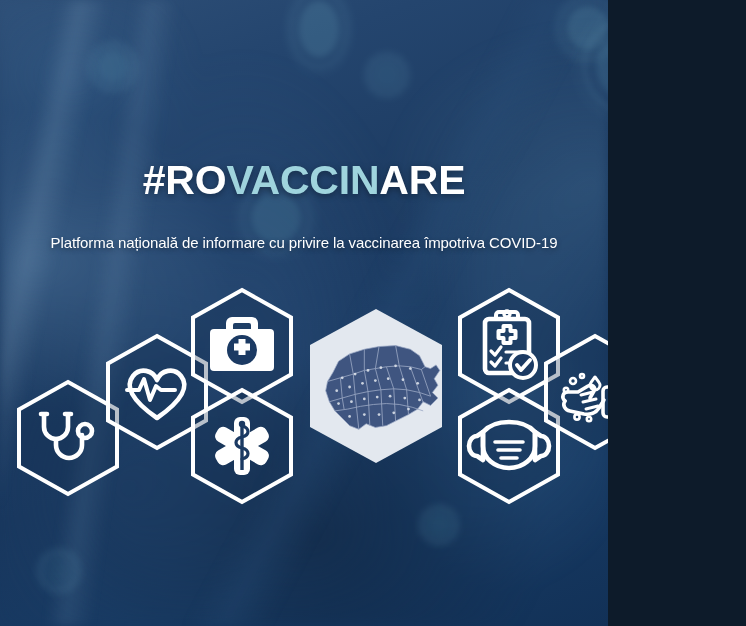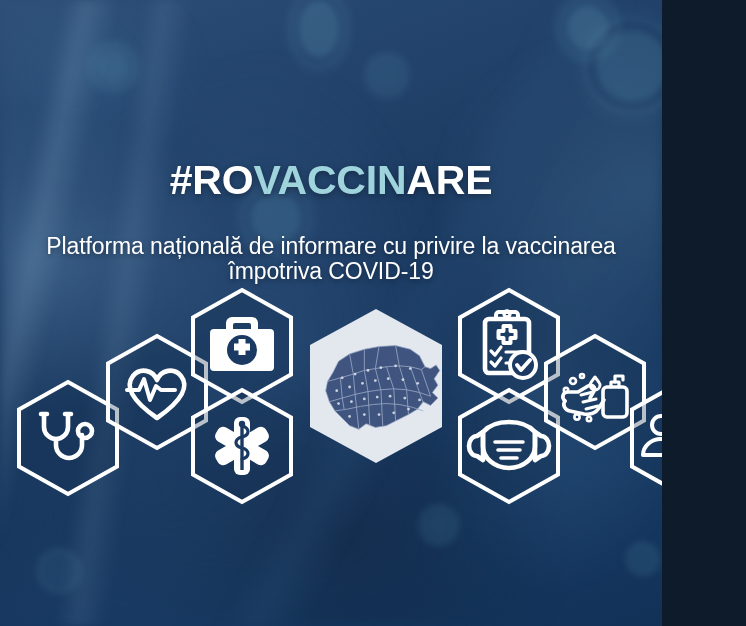--- a/index.html
+++ b/index.html
@@ -2,21 +2,21 @@
 <html><head>
 <meta charset="utf-8">
 <style>
   html, body {
     margin: 0;
     padding: 0;
     background: #0d1b2a;
   }
   #banner {
     position: relative;
-    width: 662px;
+    width: 608px;
     height: 626px;
     overflow: hidden;
     font-family: "Liberation Sans", sans-serif;
     background: #b91c1c;
   }
 
   
   .bg-layer { position: absolute; inset: 0; }
 
   #bg-base {
@@ -82,21 +82,21 @@
 
   #subtitle-wrap {
     position: absolute;
     top: 234px;
     left: 0;
     right: 0;
     text-align: center;
   }
   #subtitle {
     display: inline-block;
-    font-size: 23px;
+    font-size: 15px;
     font-weight: normal;
     color: #ffffff;
     line-height: 1.1;
     letter-spacing: -0.1px;
     text-shadow: 0 2px 5px rgba(0,0,0,0.35);
   }
 
   
   #honeycomb {
     position: absolute;

